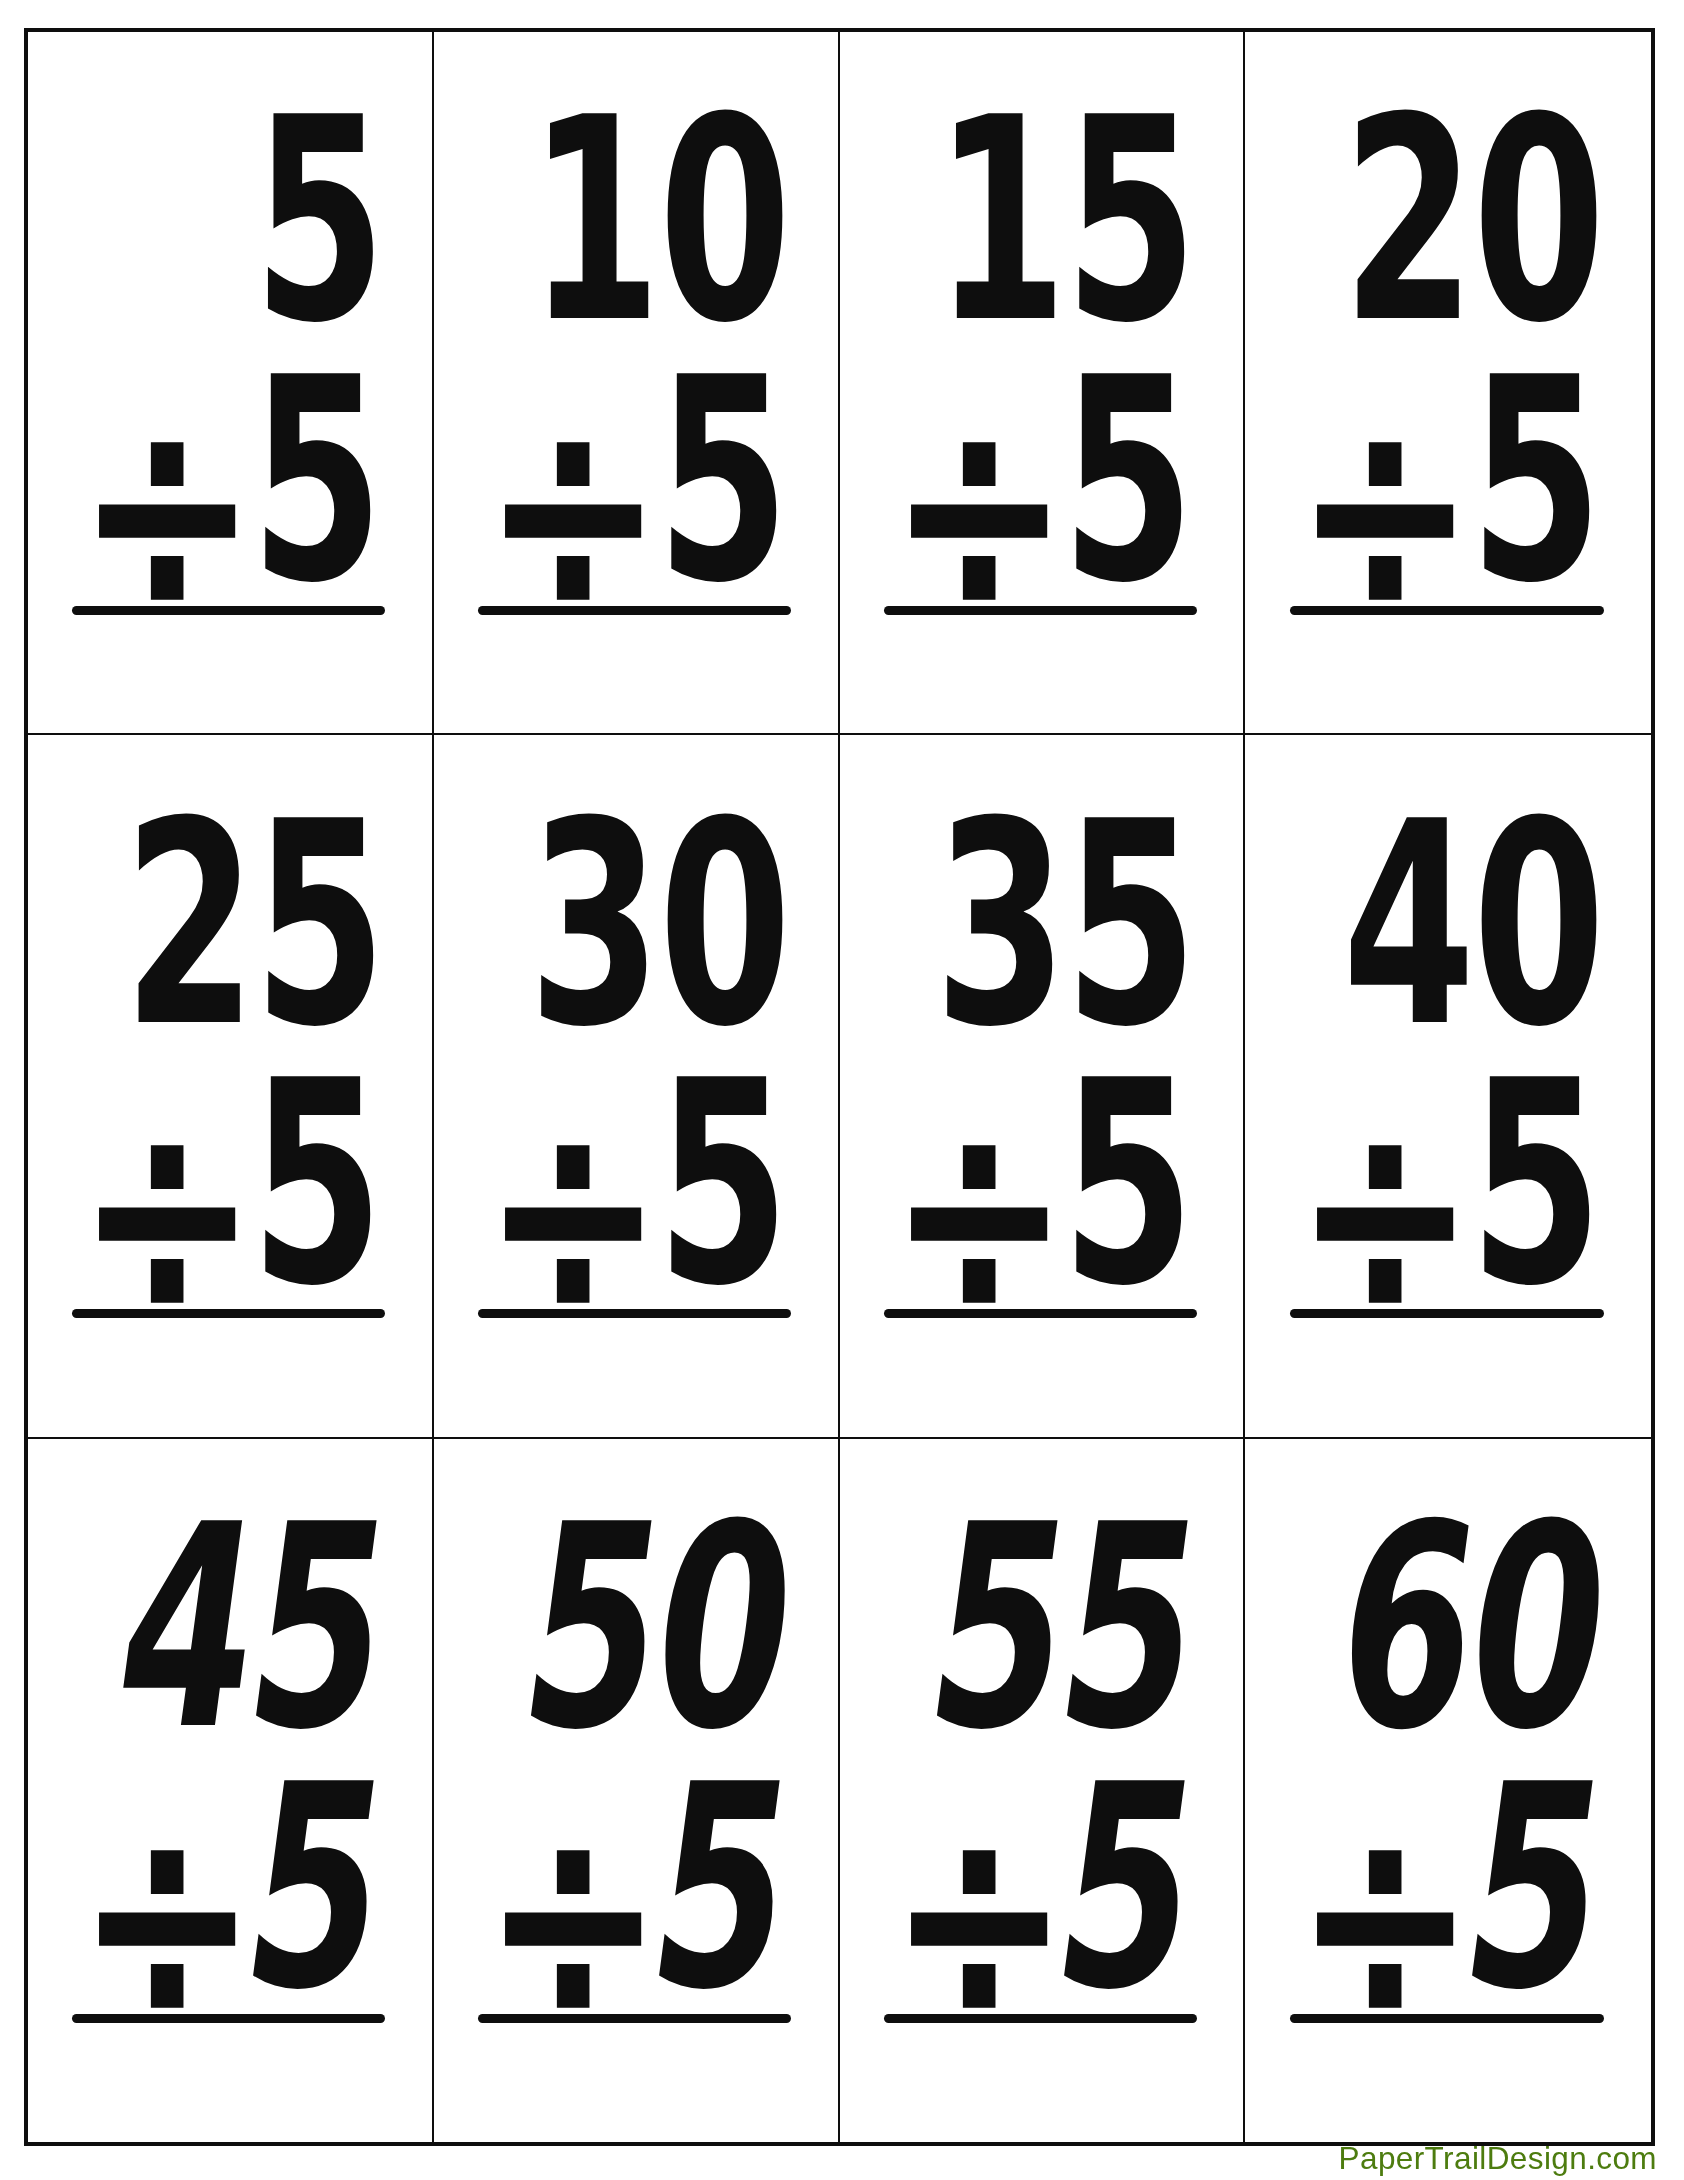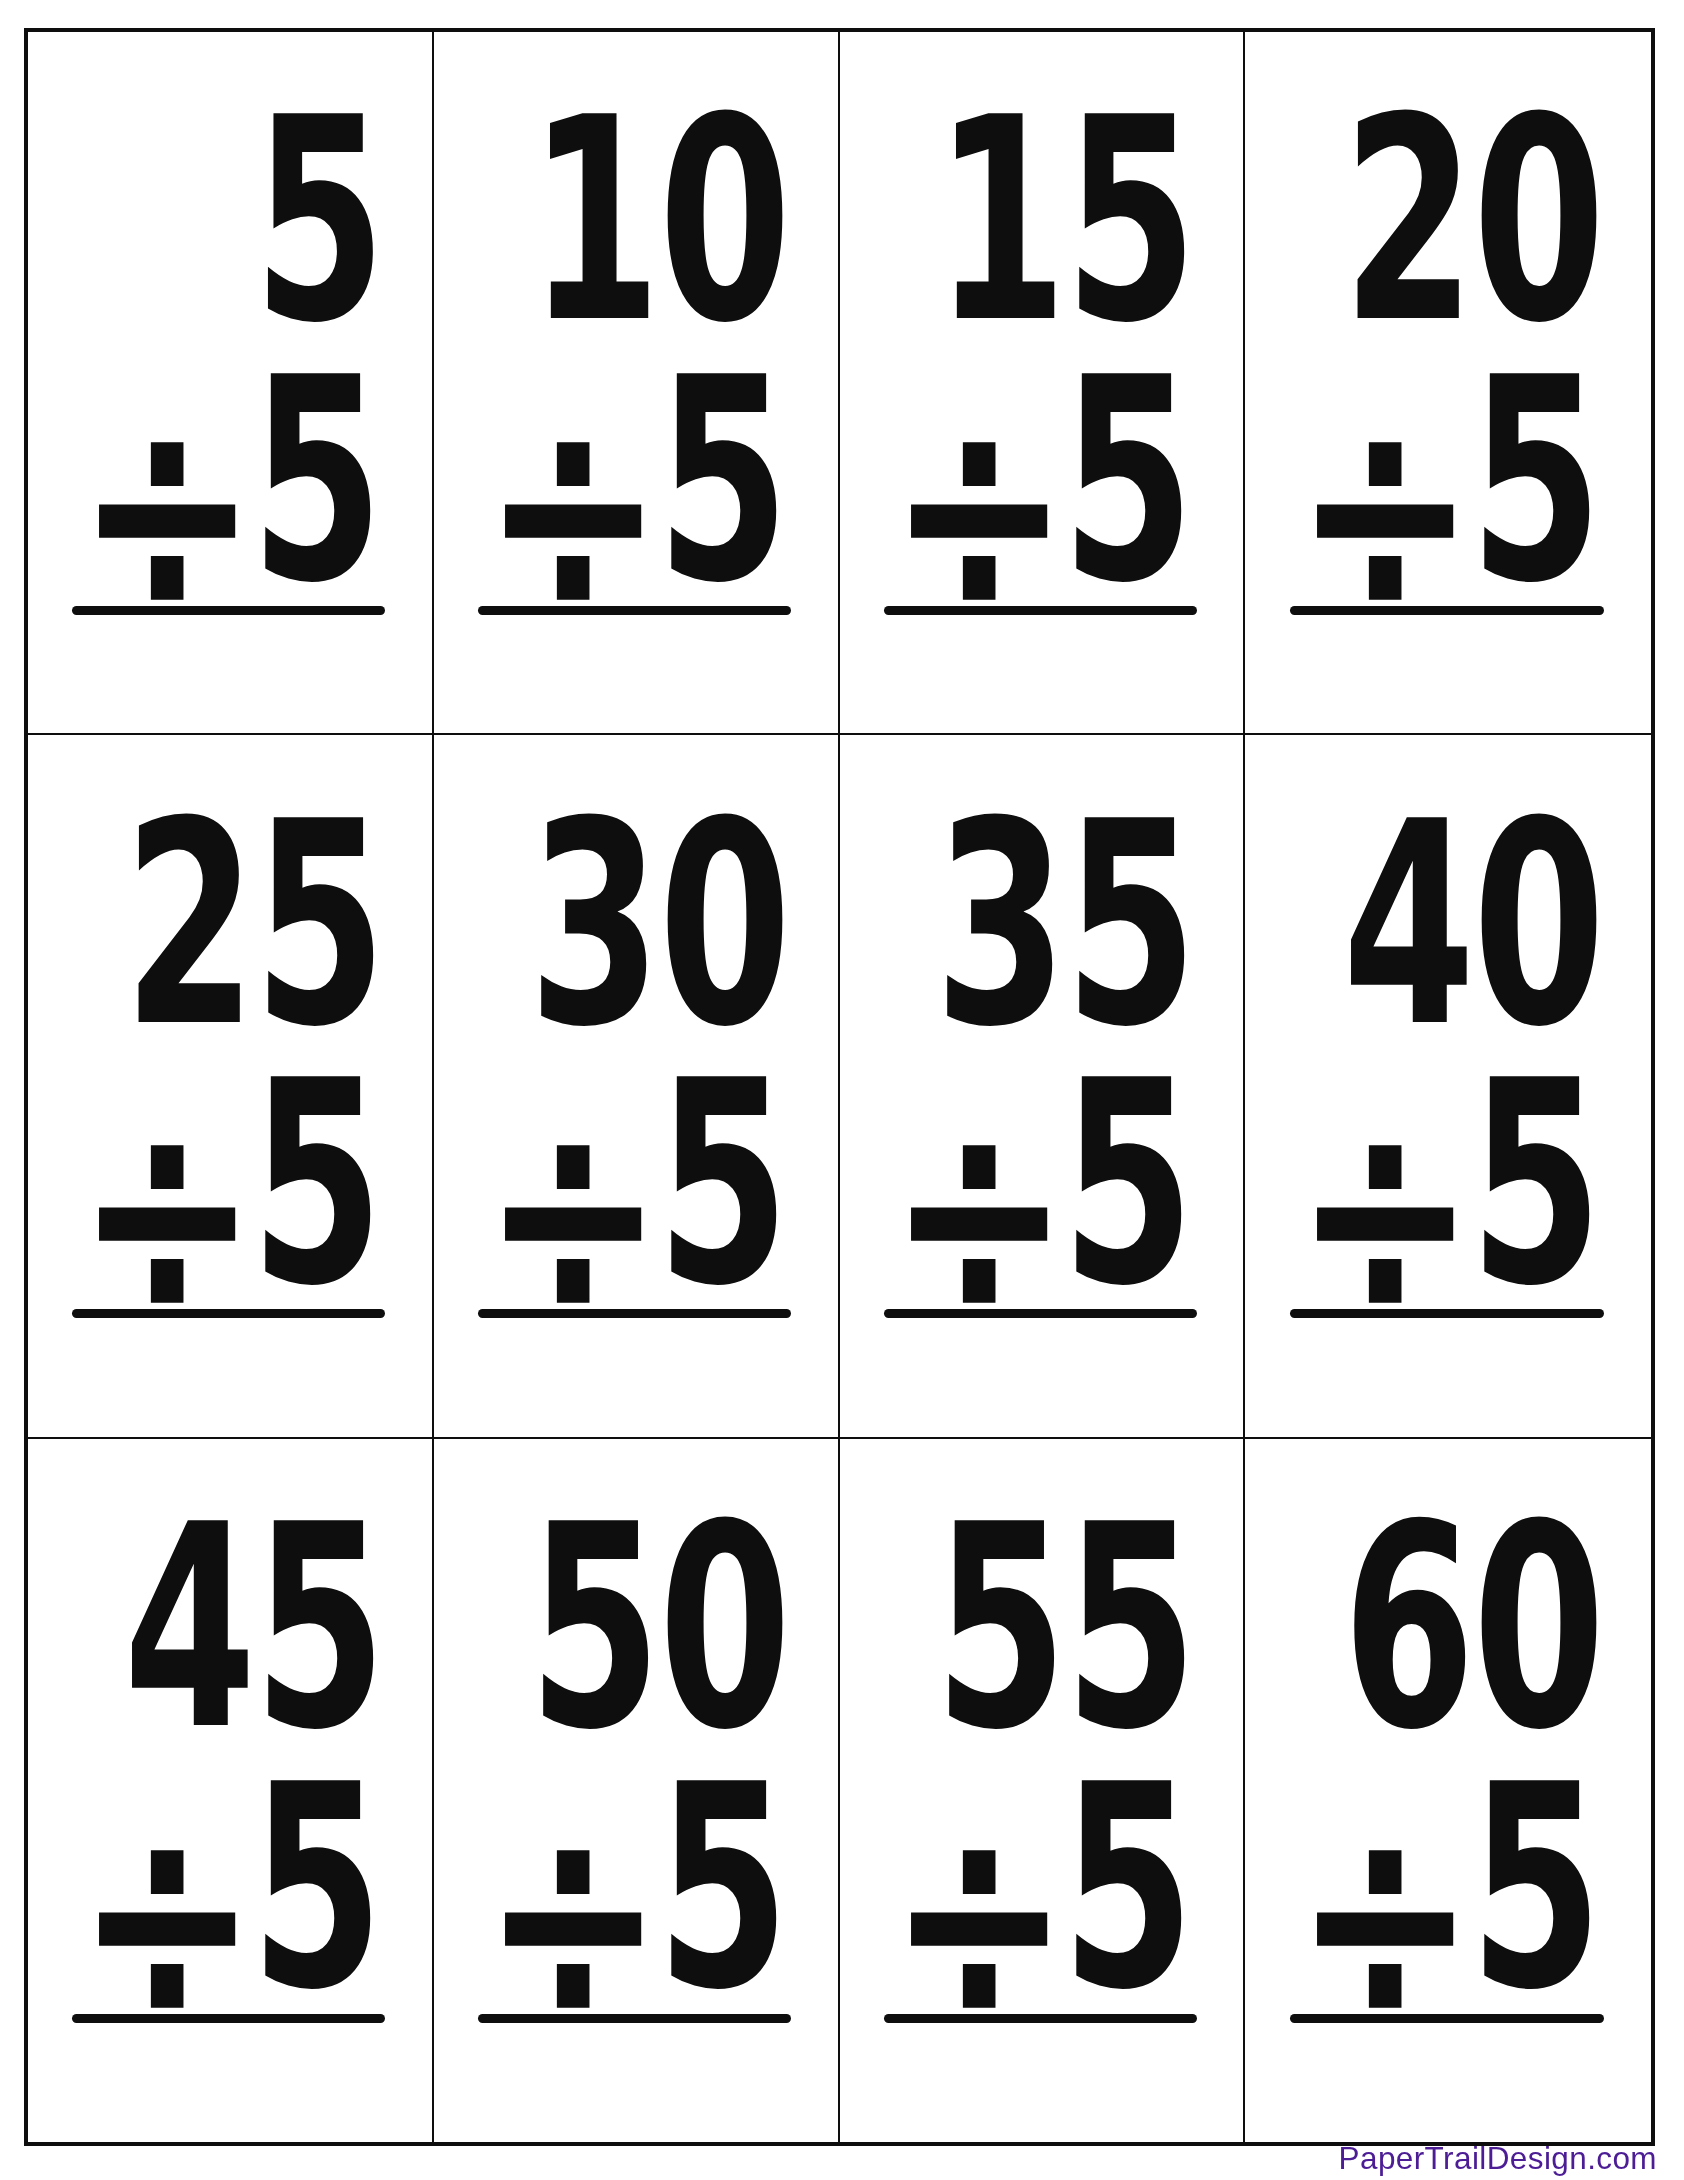--- a/index.html
+++ b/index.html
@@ -27,21 +27,21 @@
     grid-template-rows:repeat(3,1fr);
     background:var(--paper);
   }
   .cell{
     position:relative;
     border-right:2.6px solid var(--ink);
     border-bottom:2.6px solid var(--ink);
     background:var(--paper);
   }
   .cell:nth-child(4n){border-right:none;}
-  .cell:nth-child(n+9){border-bottom:none;}
+  .cell:nth-child(n+9){border-bottom:none;font-style:italic;}
 
   
   .dividend{
     position:absolute;
     top:12.3%; right:12%;
     font-weight:bold;
     font-size:281px;
     line-height:0.73;
     letter-spacing:-0.015em;
     color:var(--ink);
@@ -81,21 +81,21 @@
 
   
   #footer-credit{
     position:absolute;
     right:28px;
     top:2140px;
     font-family:"Liberation Sans", sans-serif;
     font-size:31.5px;
     line-height:1.15;
     letter-spacing:0.4px;
-    color:#4c1d95;
+    color:#4d7c0f;
     white-space:nowrap;
   }
 </style>
 </head>
 <body>
 
 <div id="page">
   <div id="sheet">
 
     <div class="cell">

